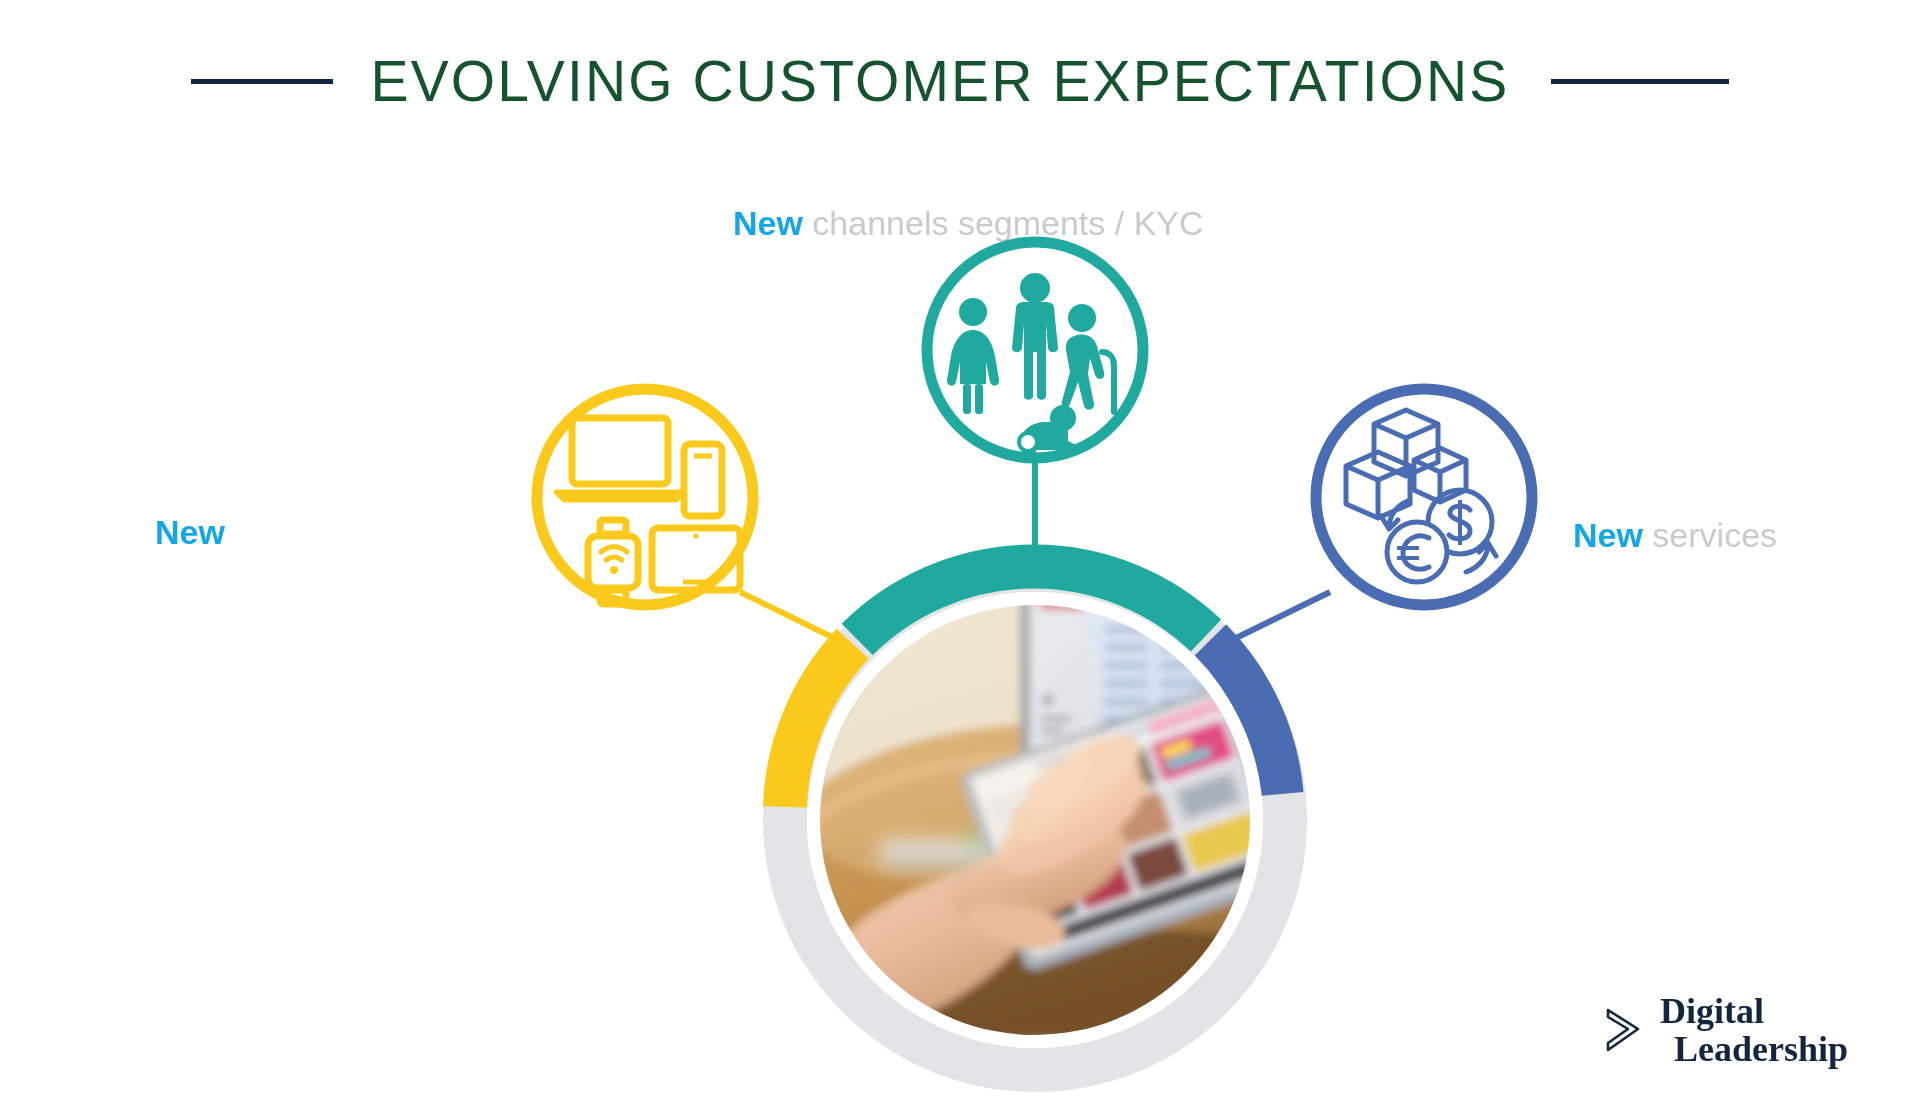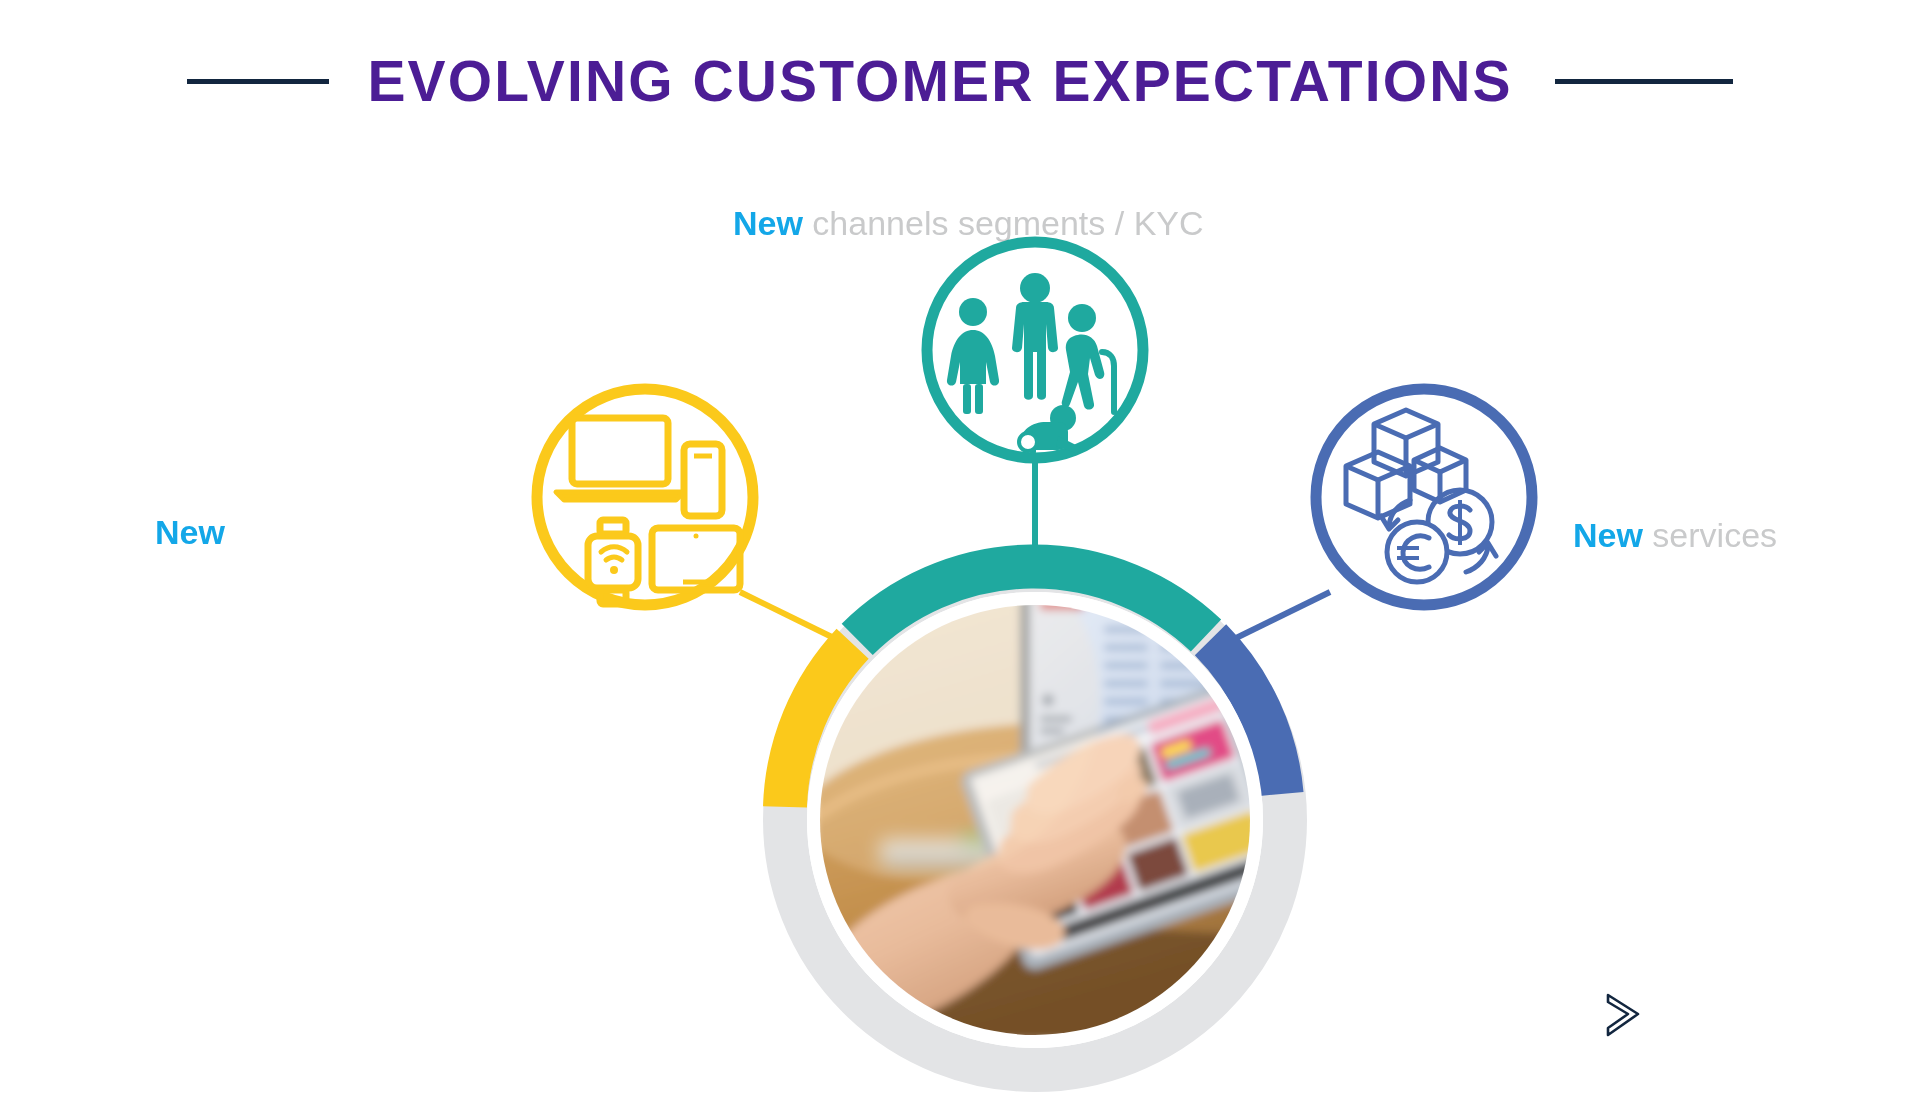--- a/index.html
+++ b/index.html
@@ -31,23 +31,23 @@
   .title-rule {
     height: 5px;
     background: #12263f;
     flex: none;
   }
   .title-rule.left  { width: 142px; margin-right: 38px; }
   .title-rule.right { width: 178px; margin-left: 42px; }
   .main-title {
     font-family: "Liberation Sans", sans-serif;
     font-size: 57px;
-    font-weight: bold;
+    font-weight: normal;
     letter-spacing: 2.1px;
-    color: #4c1d95;
+    color: #14532d;
     white-space: nowrap;
     line-height: 1;
   }
 
   
   .label {
     position: absolute;
     font-family: "Liberation Sans", sans-serif;
     font-size: 34px;
     color: #c9cacb;
@@ -399,13 +399,17 @@
       <path d="M 1496 556 L 1488 543 L 1479 552" stroke-width="5" stroke-linecap="round" stroke-linejoin="round"></path>
     </g>
   </g>
 </svg>
 </div>
 
 <div class="logo">
   <svg class="logo-mark" viewBox="0 0 40 46">
     <path d="M 4 3 L 34 22 L 4 43 L 4 36 L 24 22 L 4 10 Z" fill="none" stroke="#12263f" stroke-width="2.6" stroke-linejoin="round"></path>
   </svg>
+  <div class="logo-text">
+    <span class="l1">Digital</span>
+    <span class="l2">Leadership</span>
+  </div>
 </div>
 
 </body></html>

